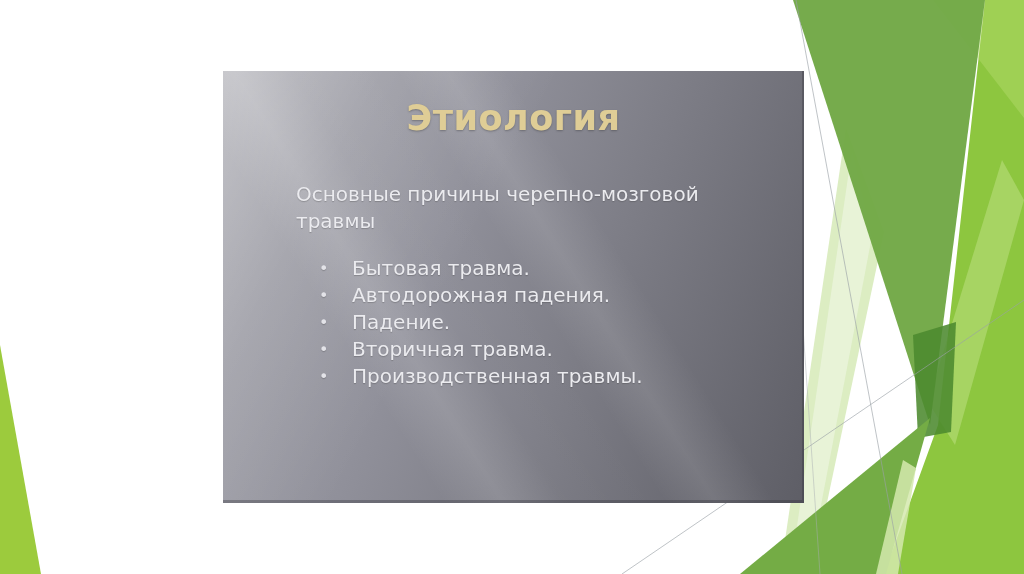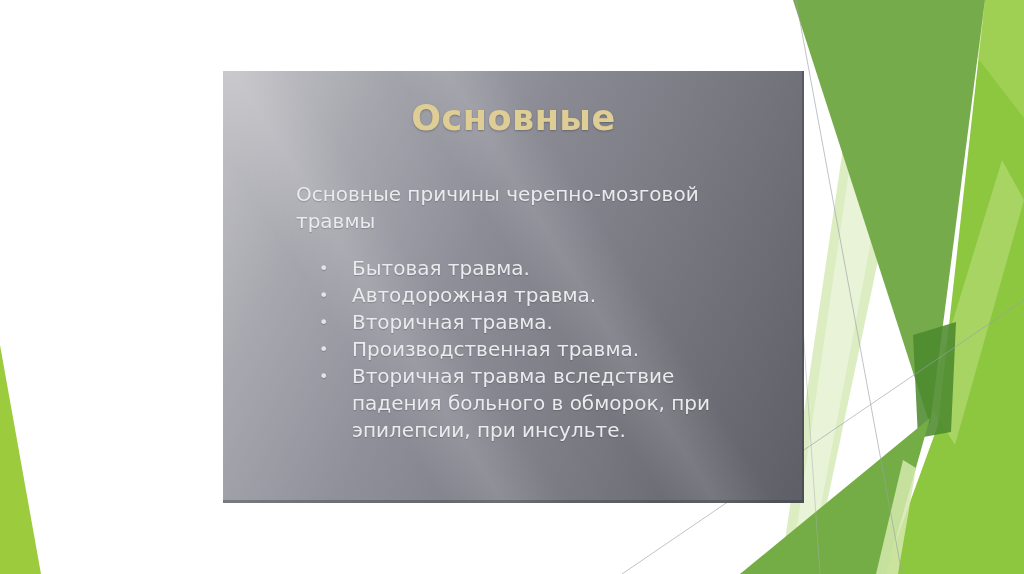--- a/index.html
+++ b/index.html
@@ -96,27 +96,27 @@
     <polygon points="876,574 898,574 916,468 903,460" fill="#D5E9AE" opacity="0.85"></polygon>
 
     <line x1="796" y1="0" x2="902" y2="574" stroke="#9AA0A6" stroke-width="0.9" opacity="0.7"></line>
     <line x1="1024" y1="300" x2="622" y2="574" stroke="#9AA0A6" stroke-width="0.9" opacity="0.7"></line>
     <line x1="799" y1="270" x2="820" y2="574" stroke="#A8ADB2" stroke-width="0.8" opacity="0.6"></line>
 
     <polygon points="0,345 0,574 41,574" fill="#9CCB3D"></polygon>
   </svg>
 
   <div class="panel">
-    <h1 class="panel-title">Основные</h1>
+    <h1 class="panel-title">Этиология</h1>
     <div class="panel-body">
       <p class="intro">Основные причины черепно-мозговой травмы</p>
       <ul class="bullets">
 
       <li>Бытовая травма.</li>
-          <li>Автодорожная травма.</li>
+          <li>Автодорожная падения.</li>
+          <li>Падение.</li>
           <li>Вторичная травма.</li>
-          <li>Производственная травма.</li>
-          <li>Вторичная травма вследствие падения больного в обморок, при эпилепсии, при инсульте.</li>
+          <li>Производственная травмы.</li>
         </ul>
     </div>
   </div>
 
 </div>
 
 </body></html>

